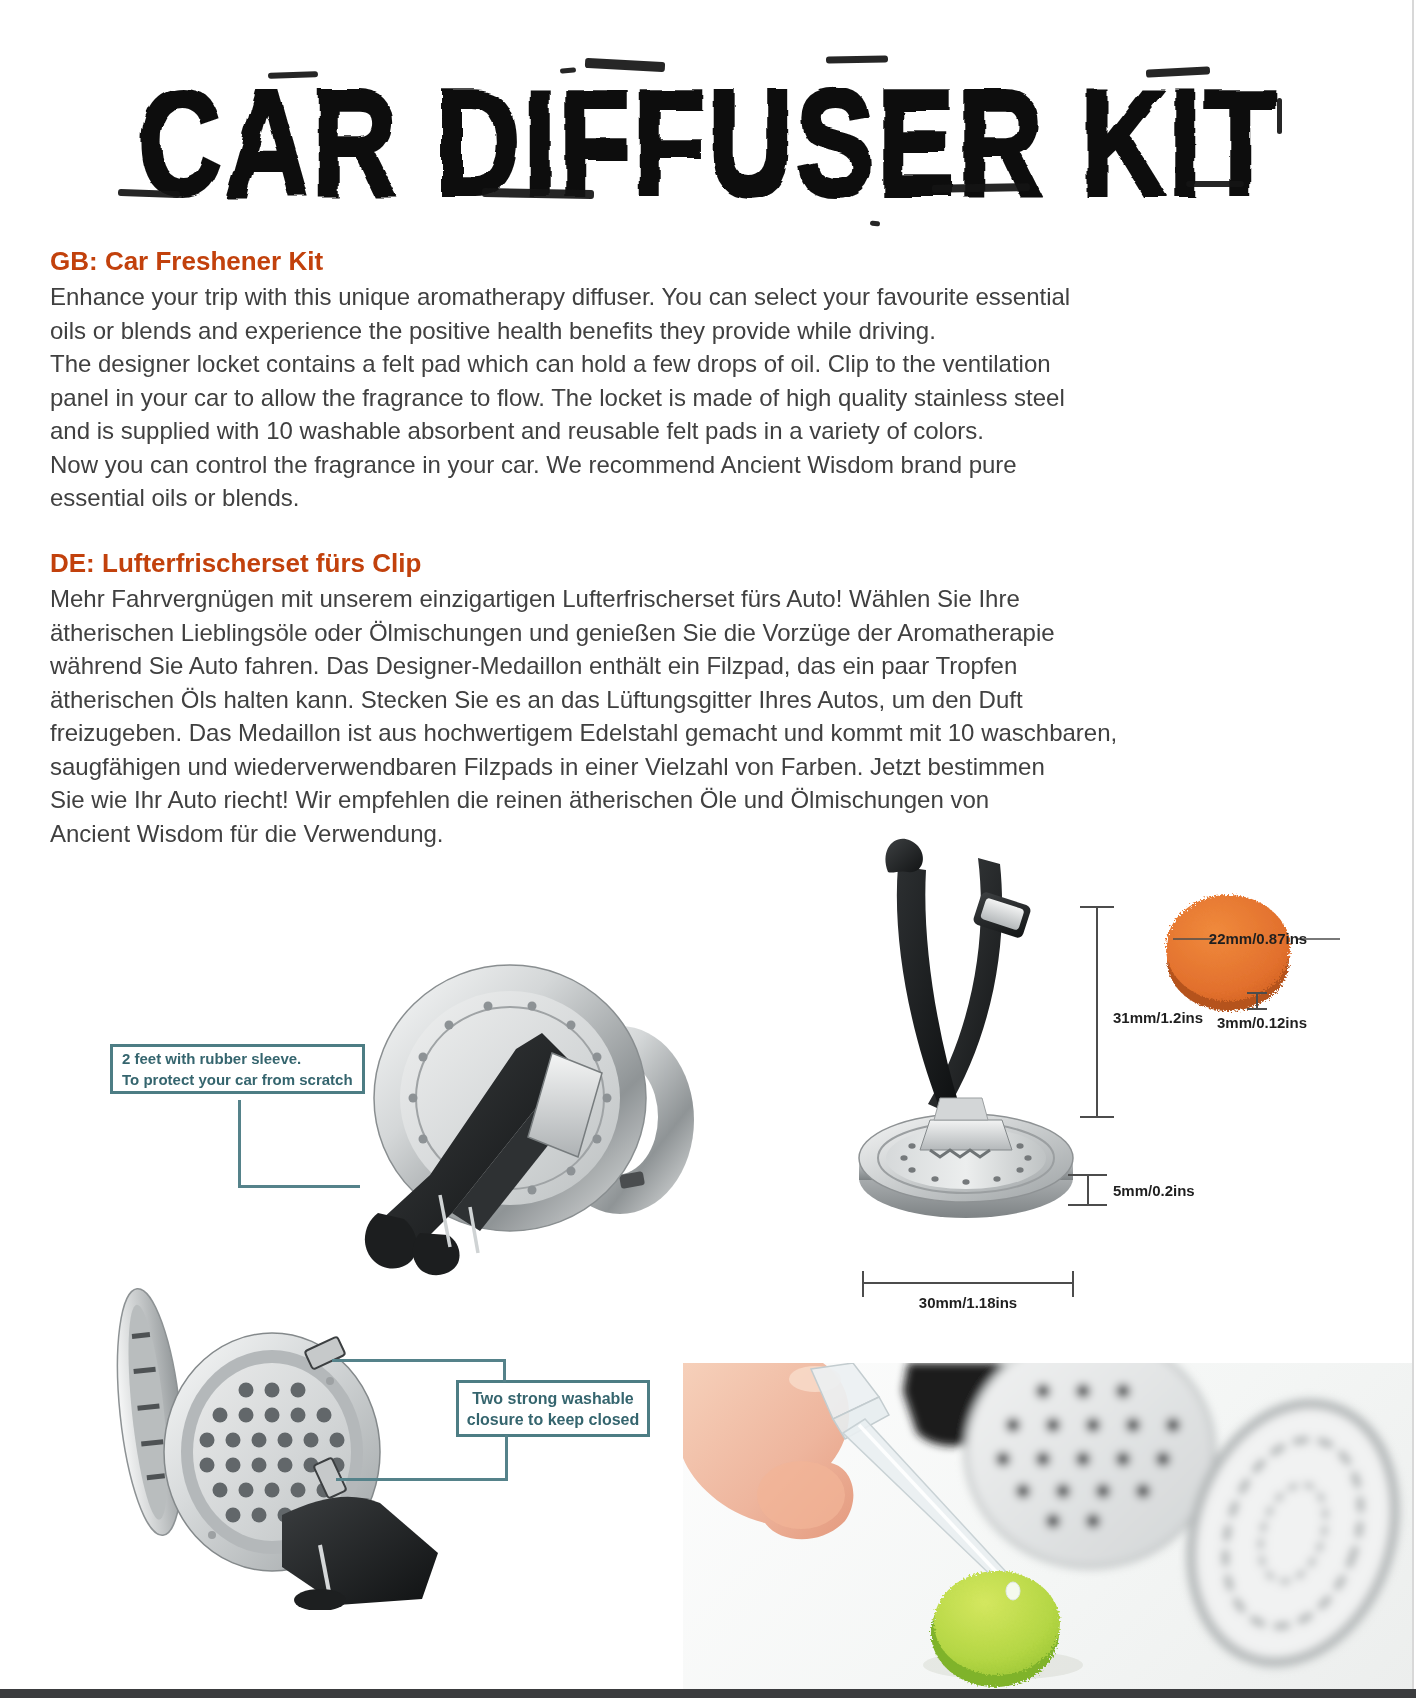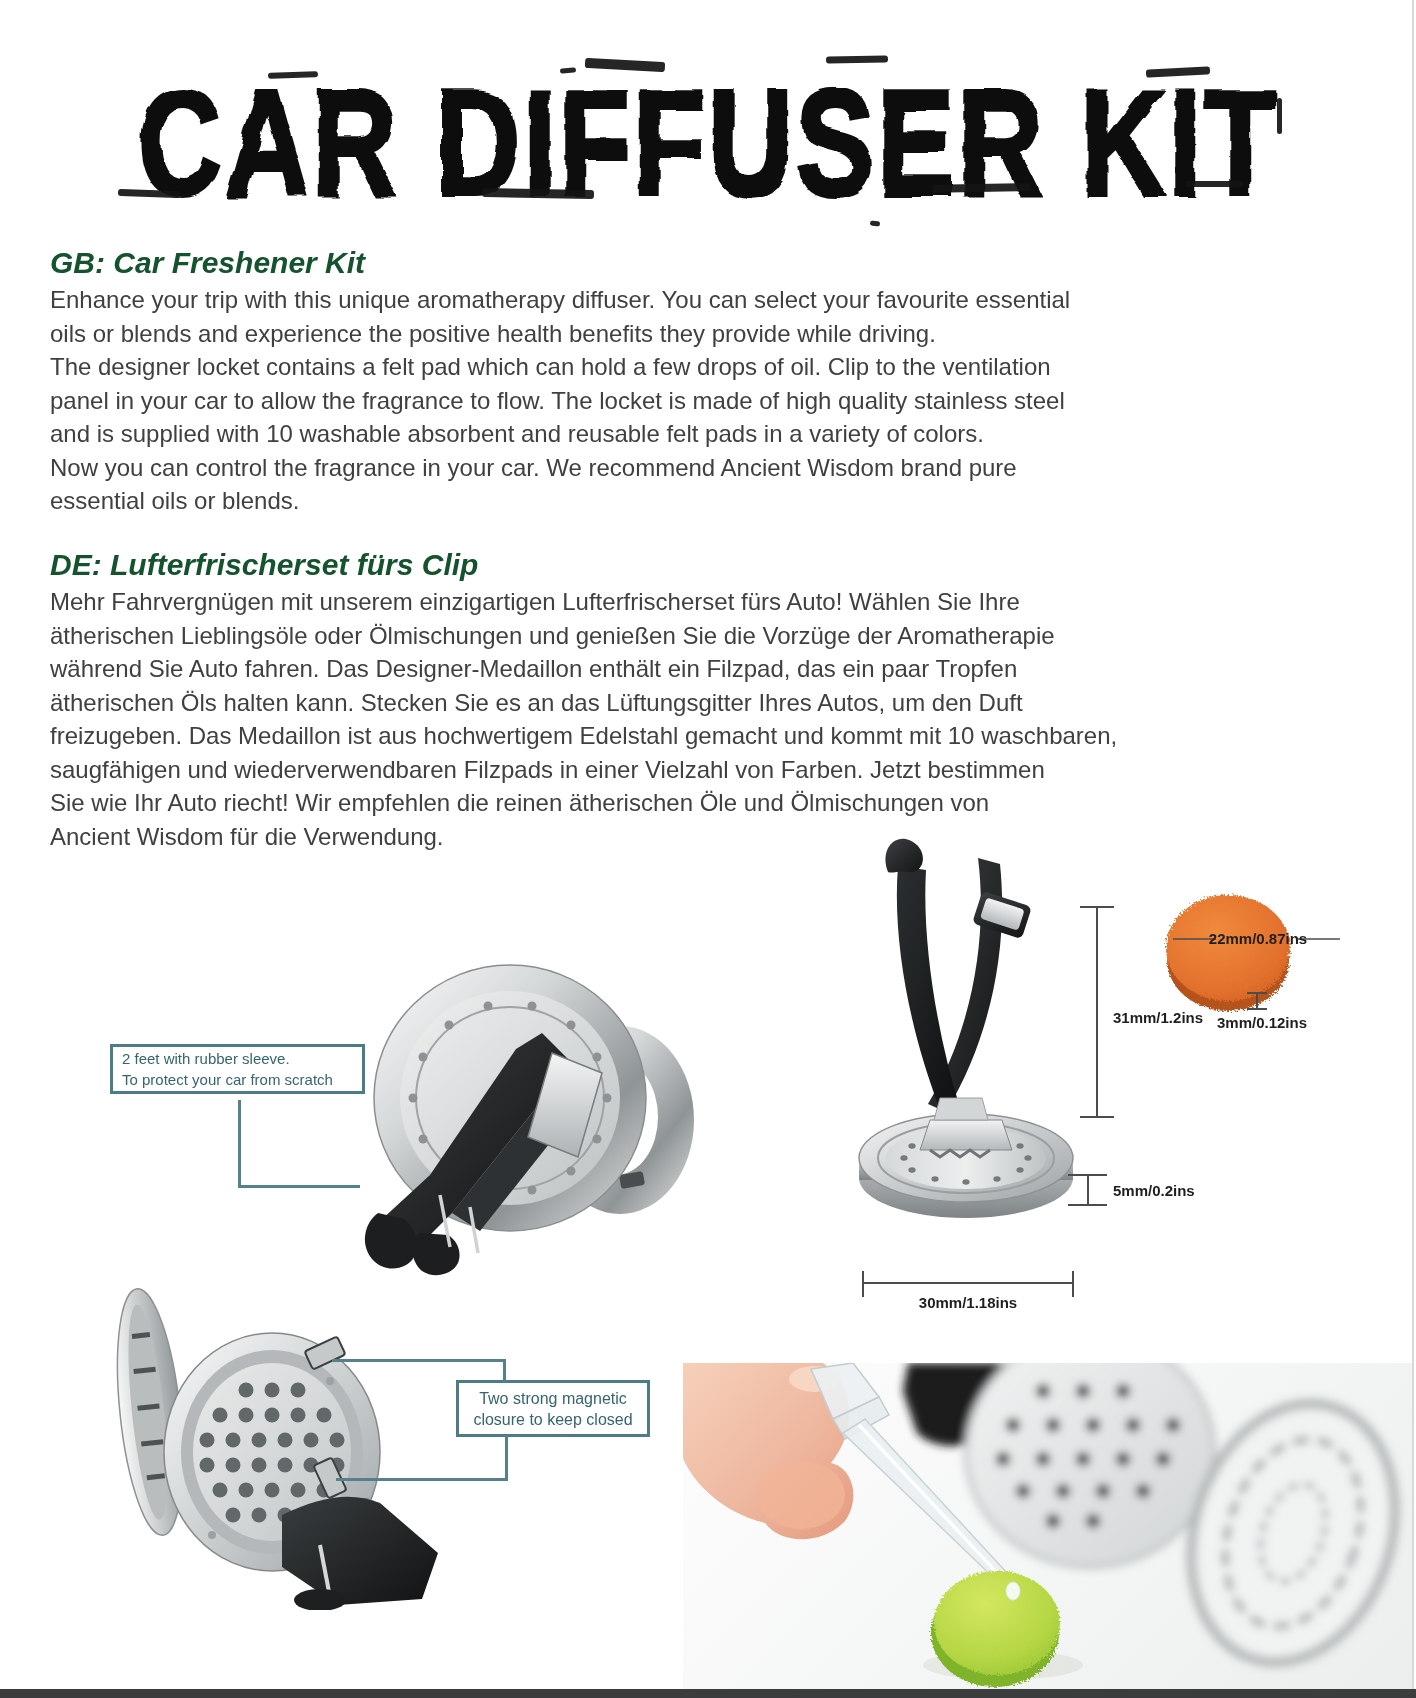--- a/index.html
+++ b/index.html
@@ -4,25 +4,25 @@
 <style>
   html,body{margin:0;padding:0;background:#ffffff;}
   .page{position:relative;width:1416px;height:1698px;background:#ffffff;overflow:hidden;
         font-family:"Liberation Sans",sans-serif;color:#1b1b1b;}
   .abs{position:absolute;}
   
   .title-svg{position:absolute;left:0;top:0;width:1416px;height:240px;}
   .smudge{position:absolute;background:#141414;border-radius:3px;opacity:.92;}
   
   .sec{position:absolute;left:50px;width:1250px;}
-  .sec h2{margin:0 0 3px 0;font-size:30px;font-weight:bold;color:#14532d;font-style:italic;}
+  .sec h2{margin:0 0 3px 0;font-size:26px;font-weight:bold;color:#c2410c;}
   .sec .body{font-size:24px;line-height:33.5px;white-space:pre-line;color:#404040;}
   
   .callout{position:absolute;background:#fff;border:3px solid #4d7d84;color:#35656e;
-           font-weight:normal;font-size:15px;line-height:21px;white-space:pre-line;
+           font-weight:bold;font-size:15px;line-height:21px;white-space:pre-line;
            display:flex;align-items:center;box-sizing:border-box;}
   .callout.c1{padding-left:9px;}
   .callout.c2{justify-content:center;text-align:center;font-size:16px;}
   .conn{position:absolute;background:#55828a;}
   
   .photo-d{position:absolute;left:683px;top:1363px;width:729px;height:327px;overflow:hidden;
            background:linear-gradient(135deg,#fdfdfd 0%,#f4f6f5 55%,#eceeed 100%);}
   .edge-line{position:absolute;left:1412px;top:0;width:2px;height:1698px;background:#d8d8d8;}
   .footer-bar{position:absolute;left:0;top:1689px;width:1416px;height:9px;background:#3b3c3e;}
   .dim-text{font-weight:bold;fill:#1f1f1f;font-size:15px;font-family:"Liberation Sans",sans-serif;}
@@ -337,21 +337,21 @@
   </svg>
 
   <div class="callout c1" style="left:110px;top:1044px;width:255px;height:50px;">
     <span>2 feet with rubber sleeve.
 To protect your car from scratch</span>
   </div>
   <div class="conn" style="left:238px;top:1100px;width:3px;height:88px;"></div>
   <div class="conn" style="left:238px;top:1185px;width:122px;height:3px;"></div>
 
   <div class="callout c2" style="left:456px;top:1380px;width:194px;height:57px;">
-    <span>Two strong magnetic
+    <span>Two strong washable
 closure to keep closed</span>
   </div>
   <div class="conn" style="left:332px;top:1359px;width:174px;height:3px;"></div>
   <div class="conn" style="left:503px;top:1359px;width:3px;height:23px;"></div>
   <div class="conn" style="left:505px;top:1435px;width:3px;height:46px;"></div>
   <div class="conn" style="left:336px;top:1478px;width:172px;height:3px;"></div>
 
   <div class="photo-d">
     <svg width="729" height="327" viewBox="0 0 729 327">
       <defs>

